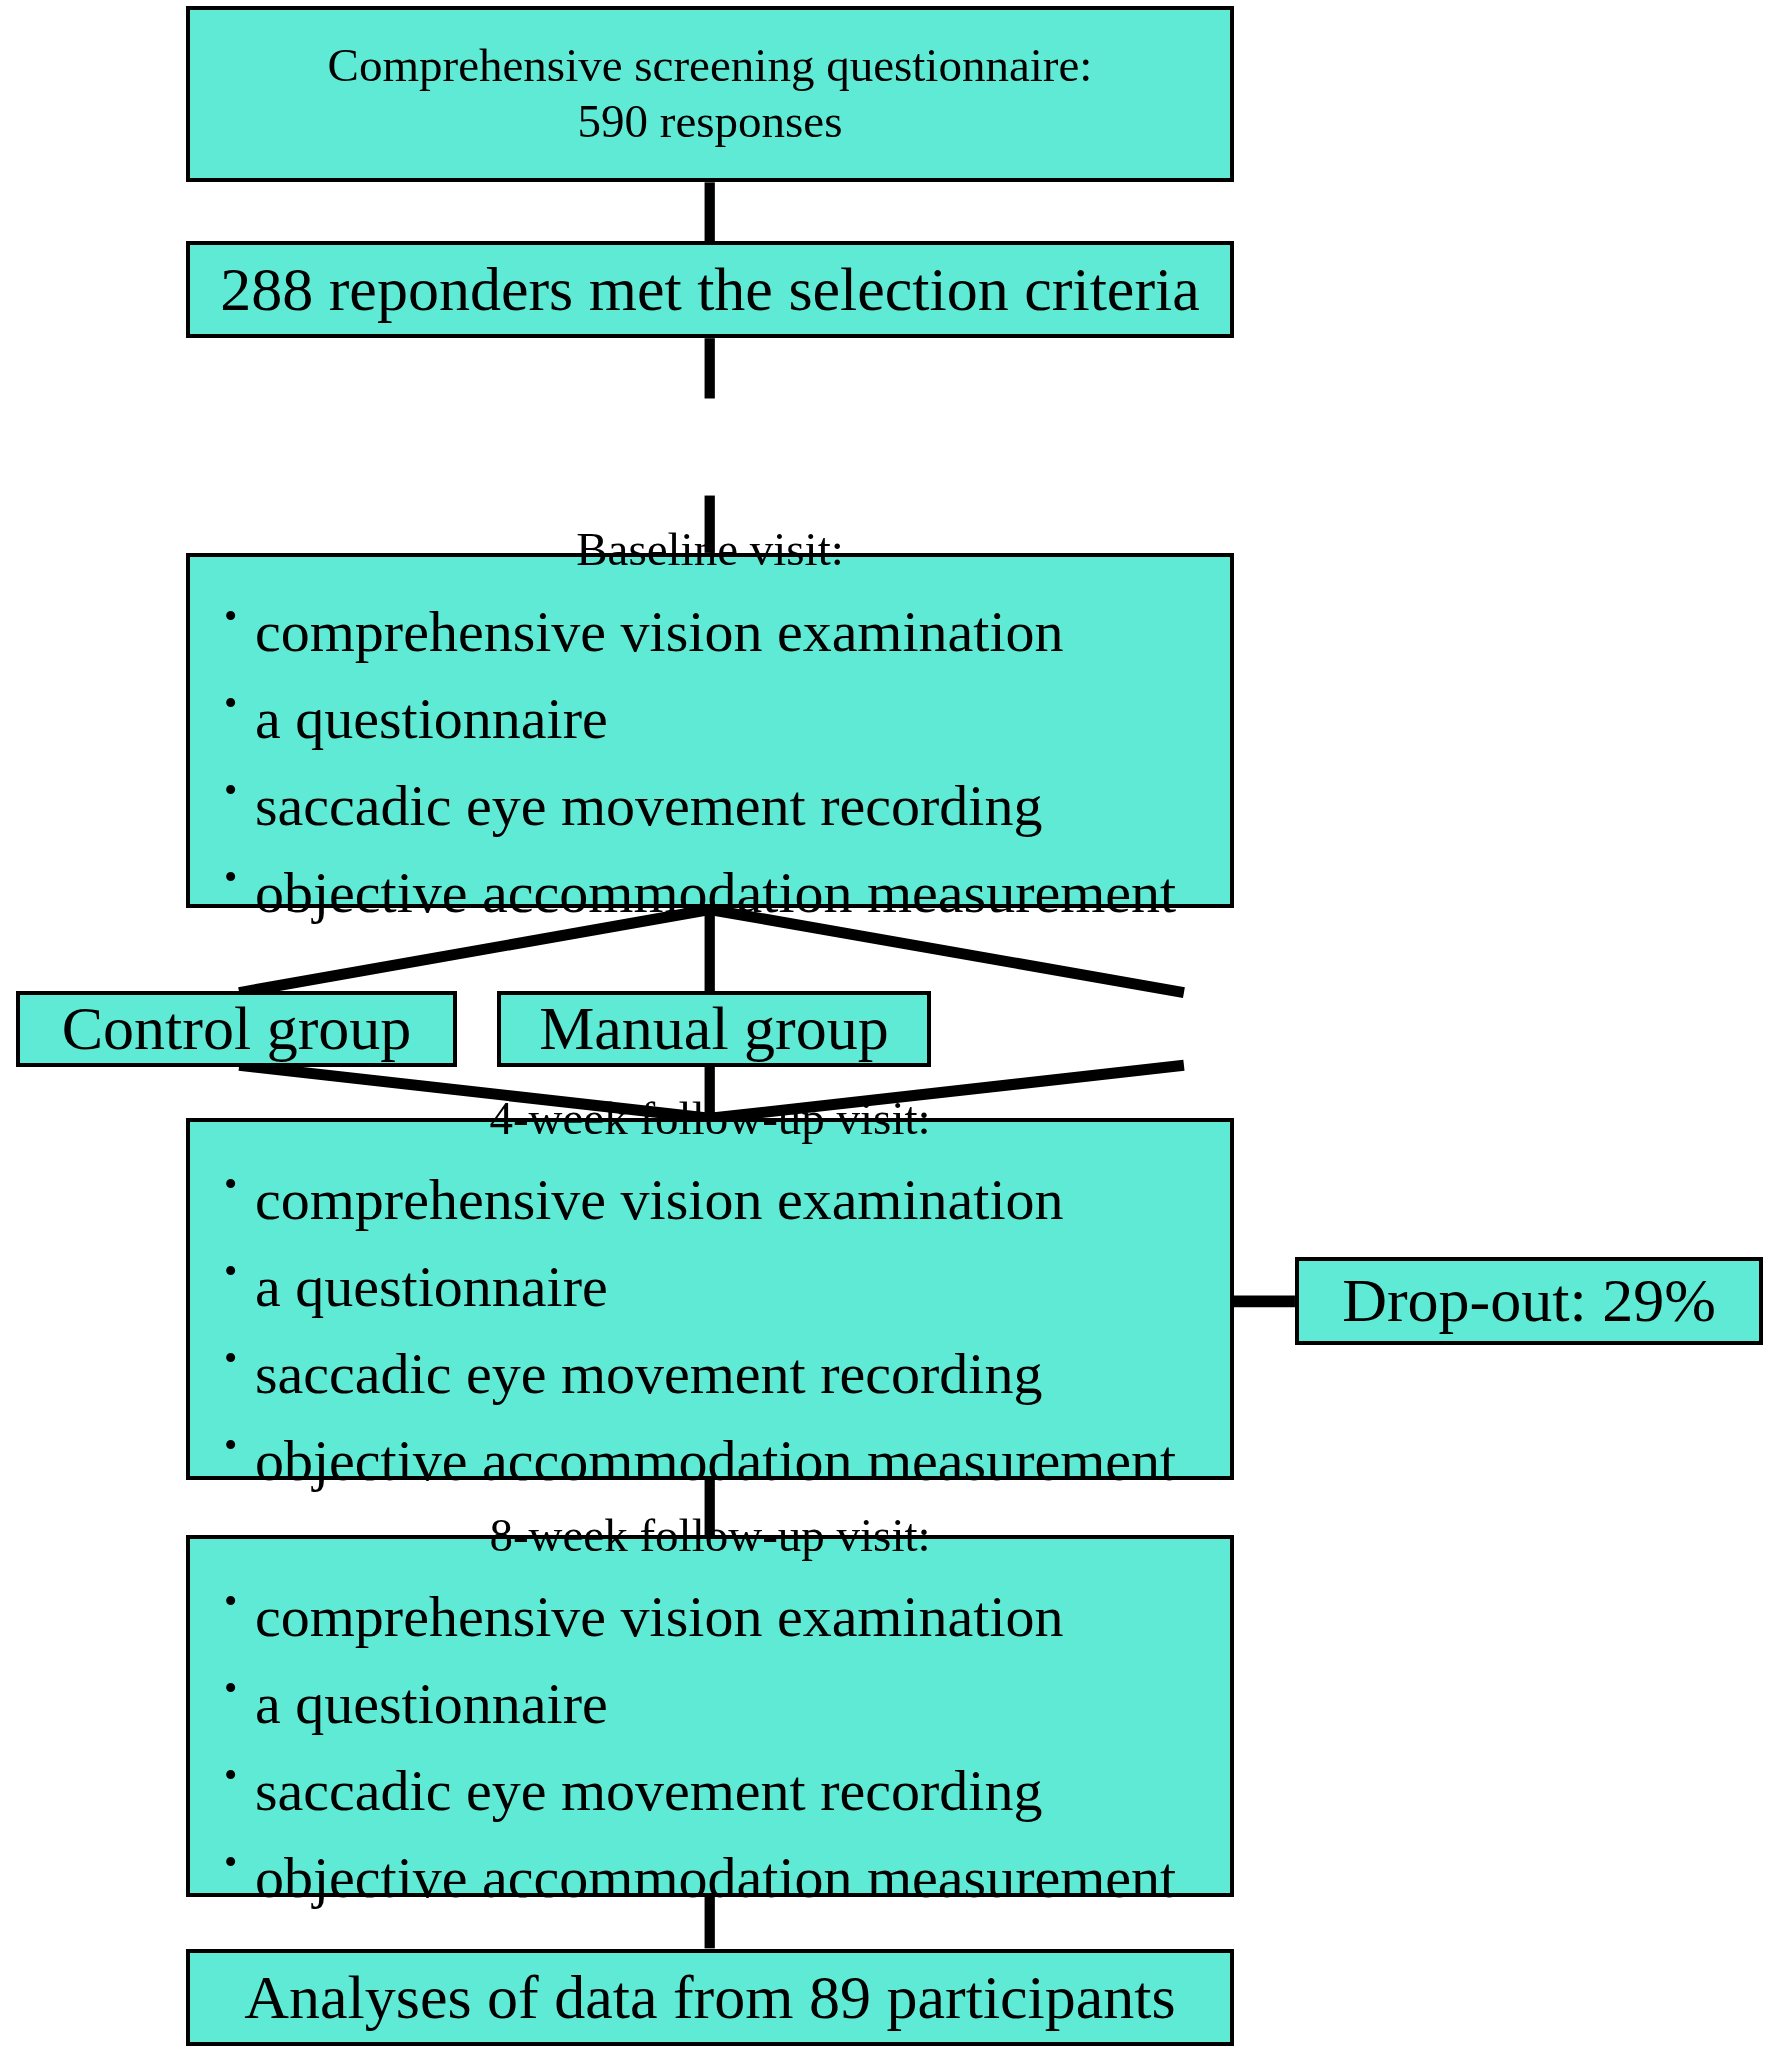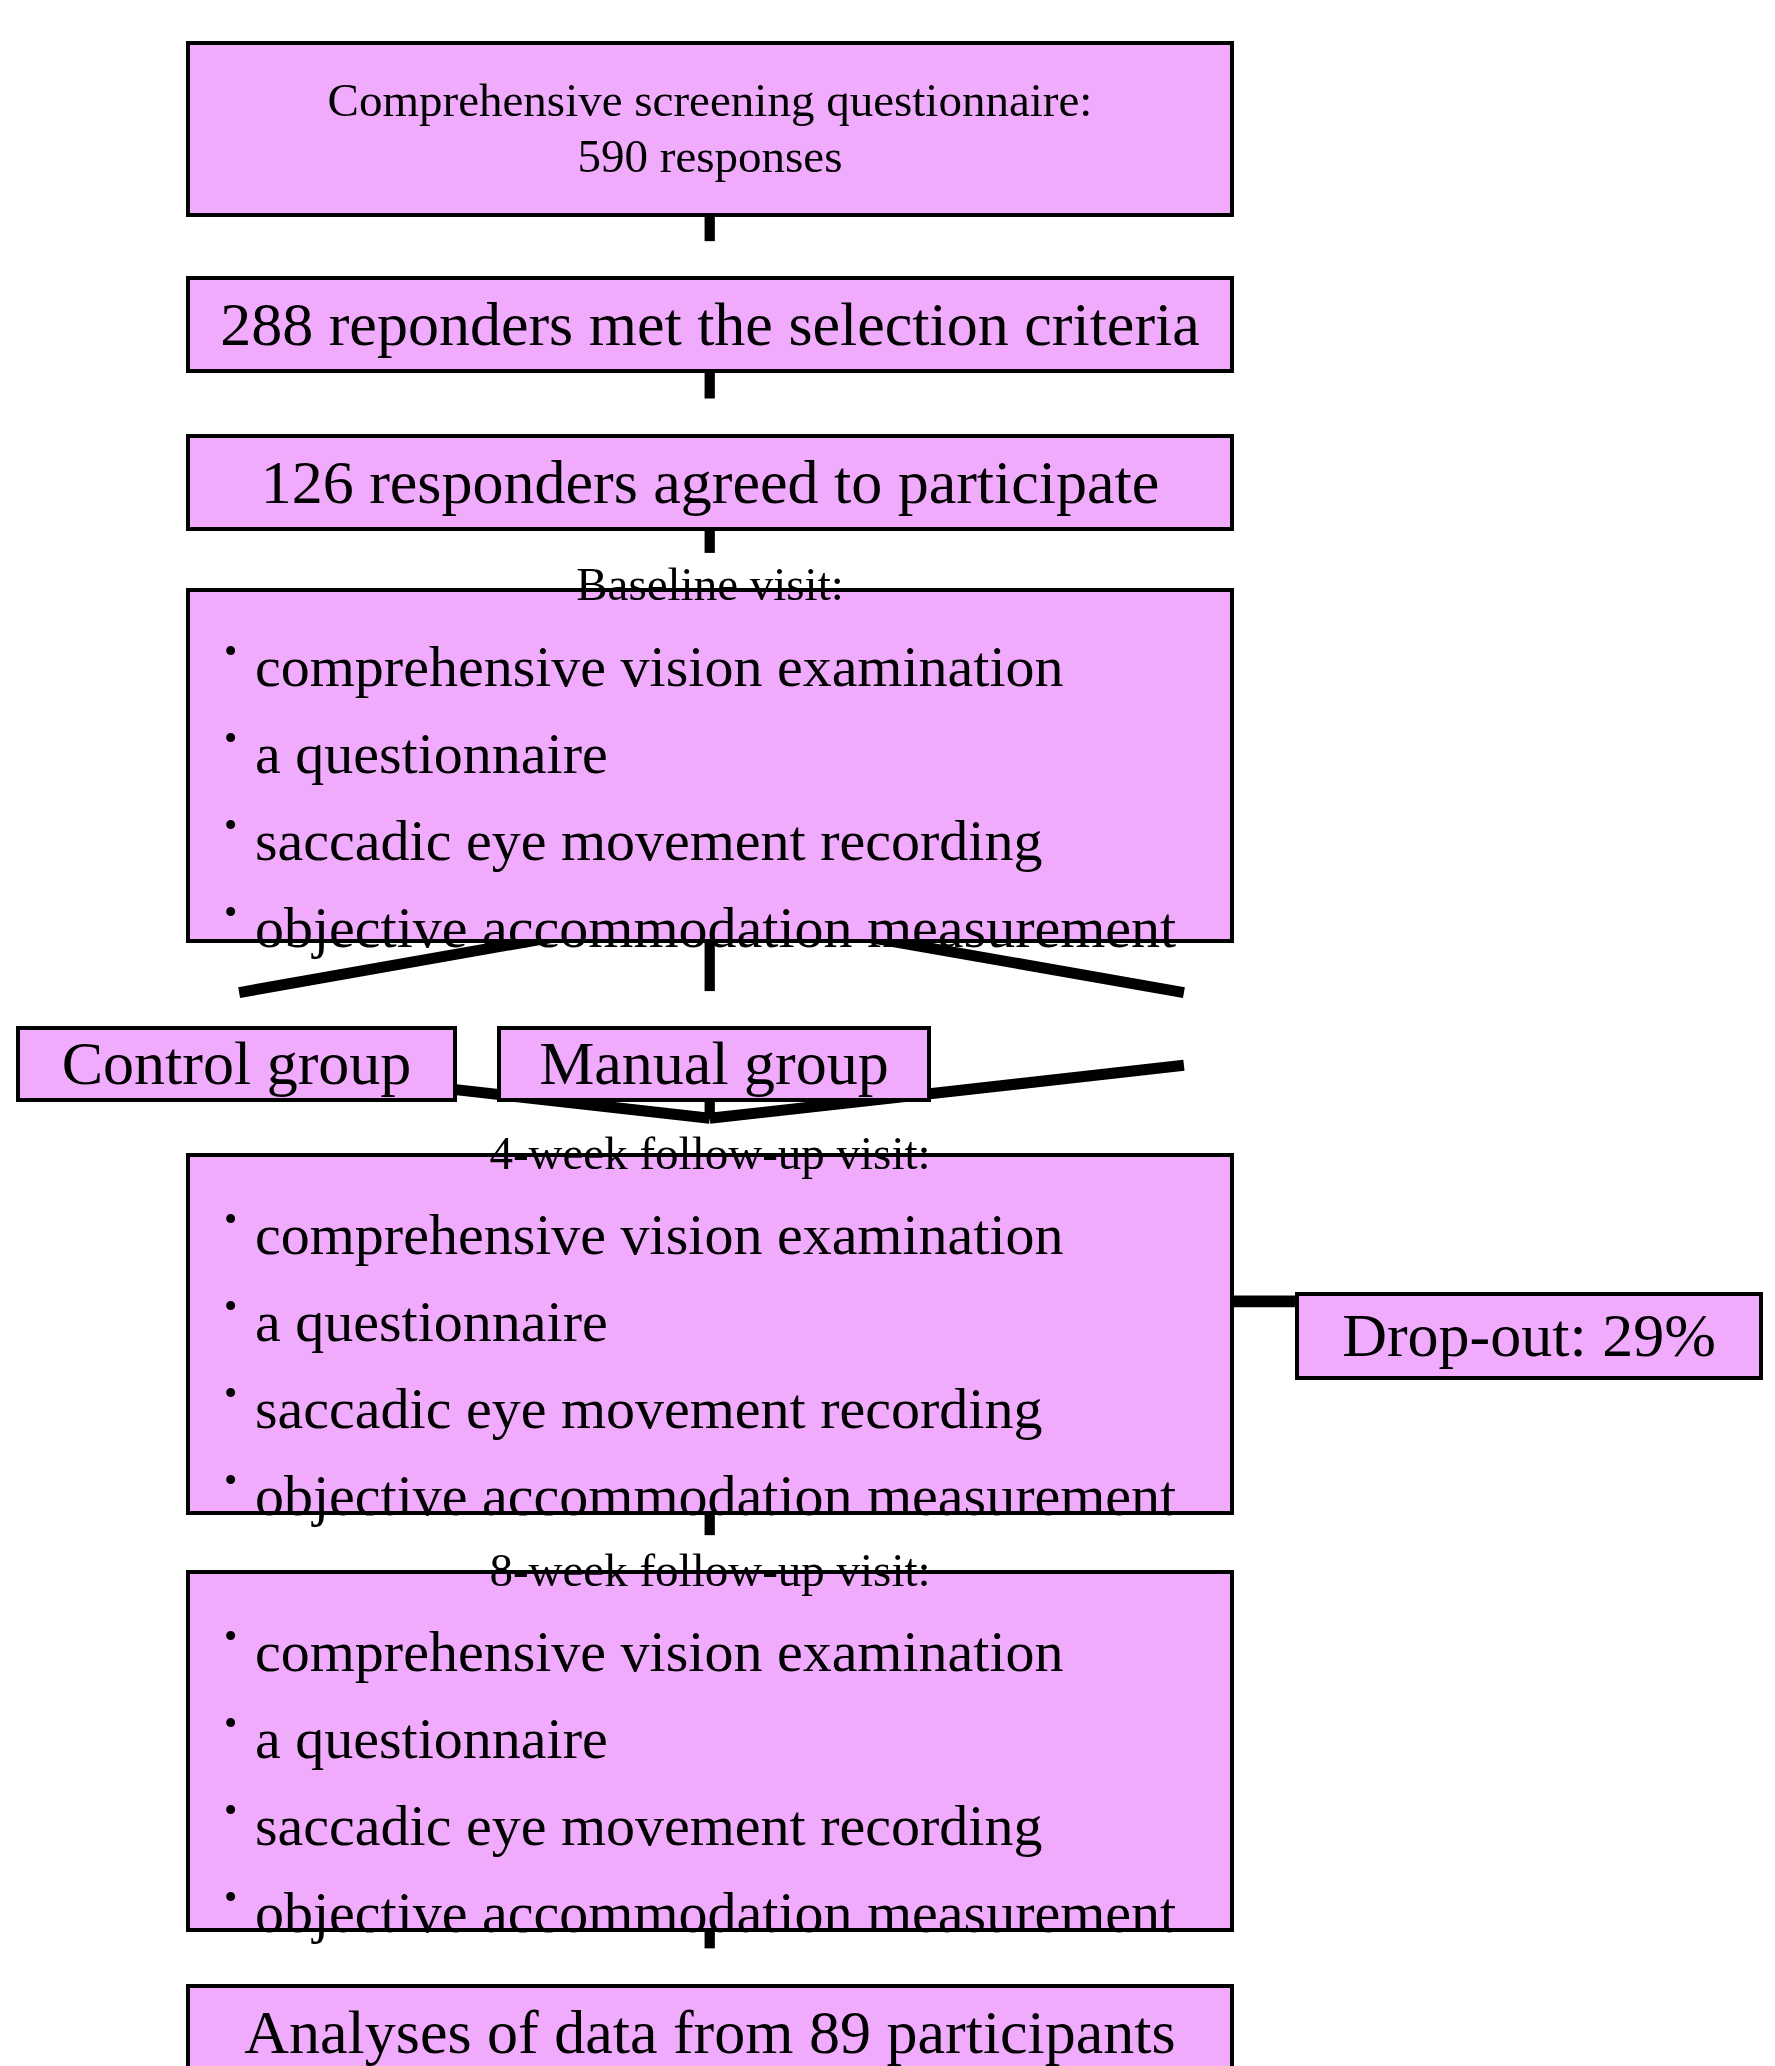--- a/index.html
+++ b/index.html
@@ -24,25 +24,24 @@
     left: 0;
     top: 0;
     width: 1776px;
     height: 2066px;
     pointer-events: none;
   }
   .node {
     position: absolute;
     box-sizing: border-box;
     border: 4.4px solid #000000;
-    background: #f0abfc;
+    background: #5eead4;
     display: flex;
     flex-direction: column;
     justify-content: center;
-    margin-top: 35px;
   }
   .node-title {
     text-align: center;
     font-size: 47px;
     line-height: 1.18;
     white-space: pre-line;
   }
   .node-single {
     text-align: center;
     font-size: 62px;
@@ -120,23 +119,20 @@
 
   <div class="node" id="box-screening">
     <div class="node-title">Comprehensive screening questionnaire:
 590 responses</div>
   </div>
 
   <div class="node" id="box-criteria">
     <div class="node-single">288 reponders met the selection criteria</div>
   </div>
 
-  <div class="node" id="box-agreed">
-    <div class="node-single">126 responders agreed to participate</div>
-  </div>
 
   <div class="node visit" id="box-baseline">
     <div class="node-title">Baseline visit:</div>
     <ul class="bullets">
       <li>comprehensive vision examination</li>
       <li>a questionnaire</li>
       <li>saccadic eye movement recording</li>
       <li>objective accommodation measurement</li>
     </ul>
   </div>

